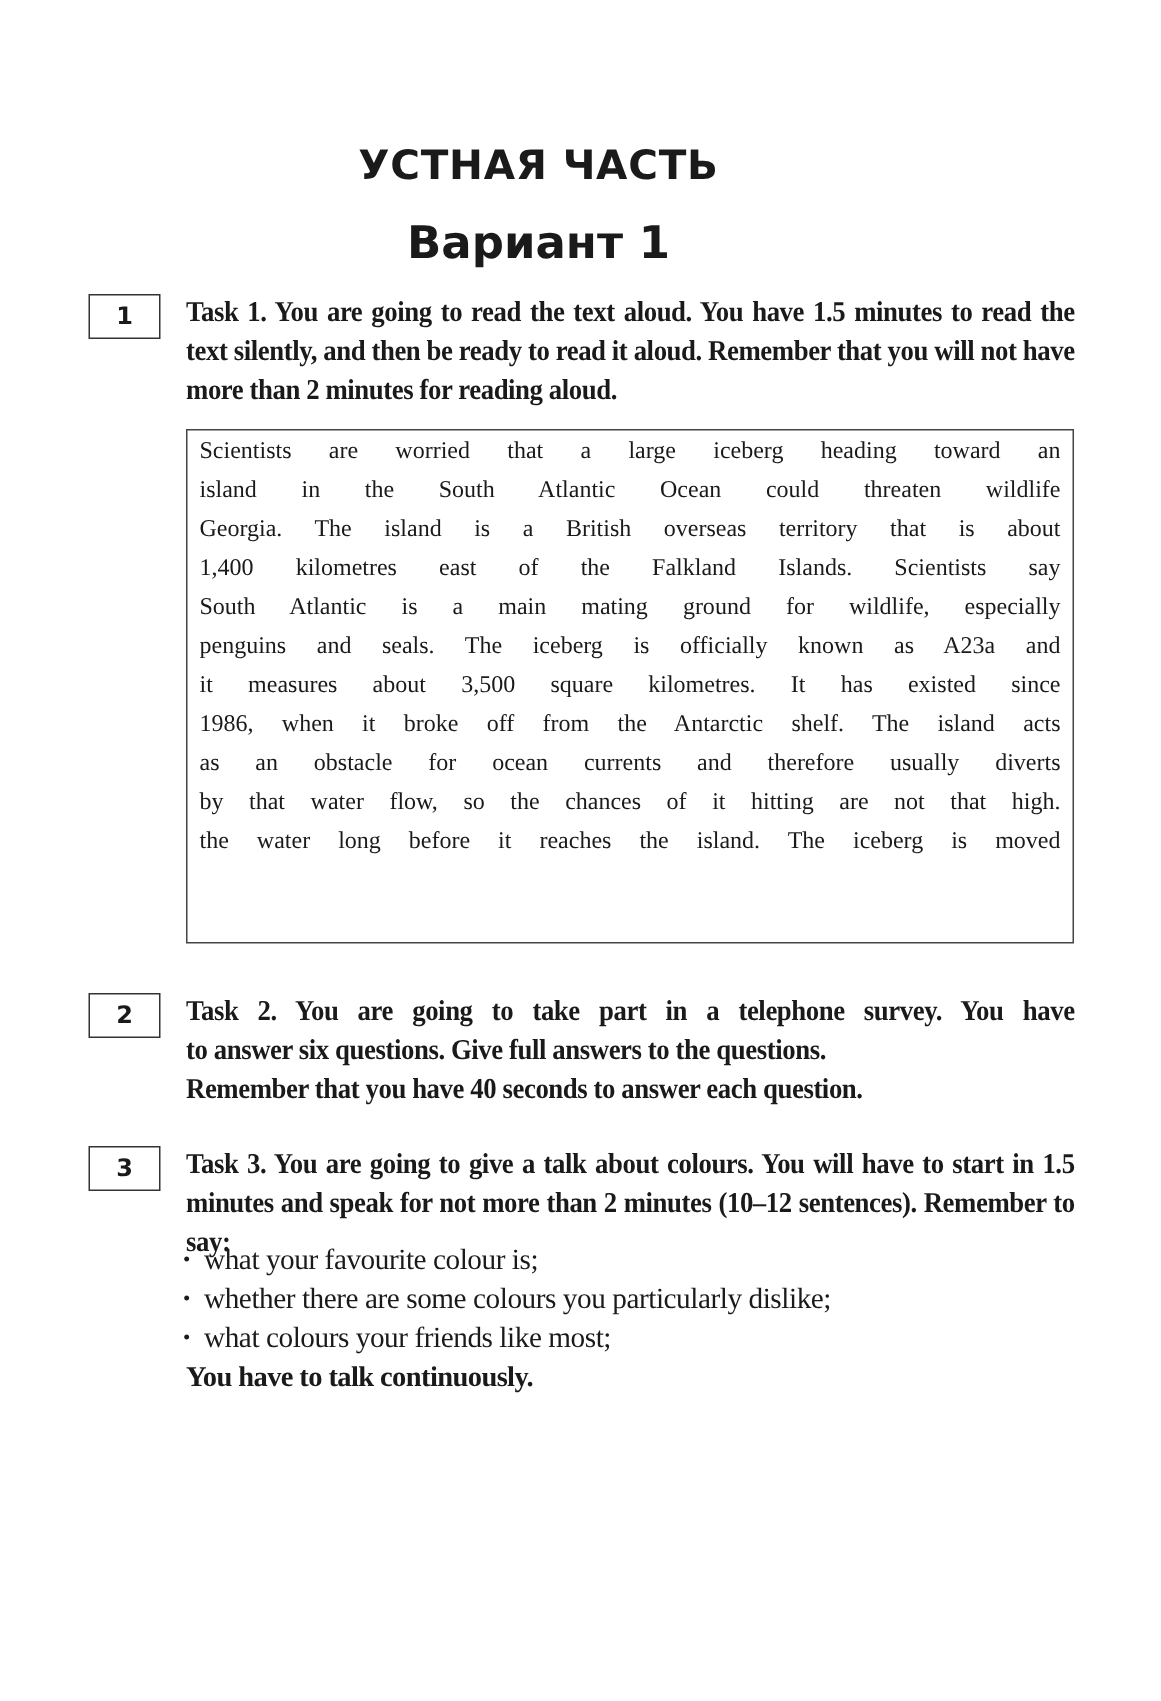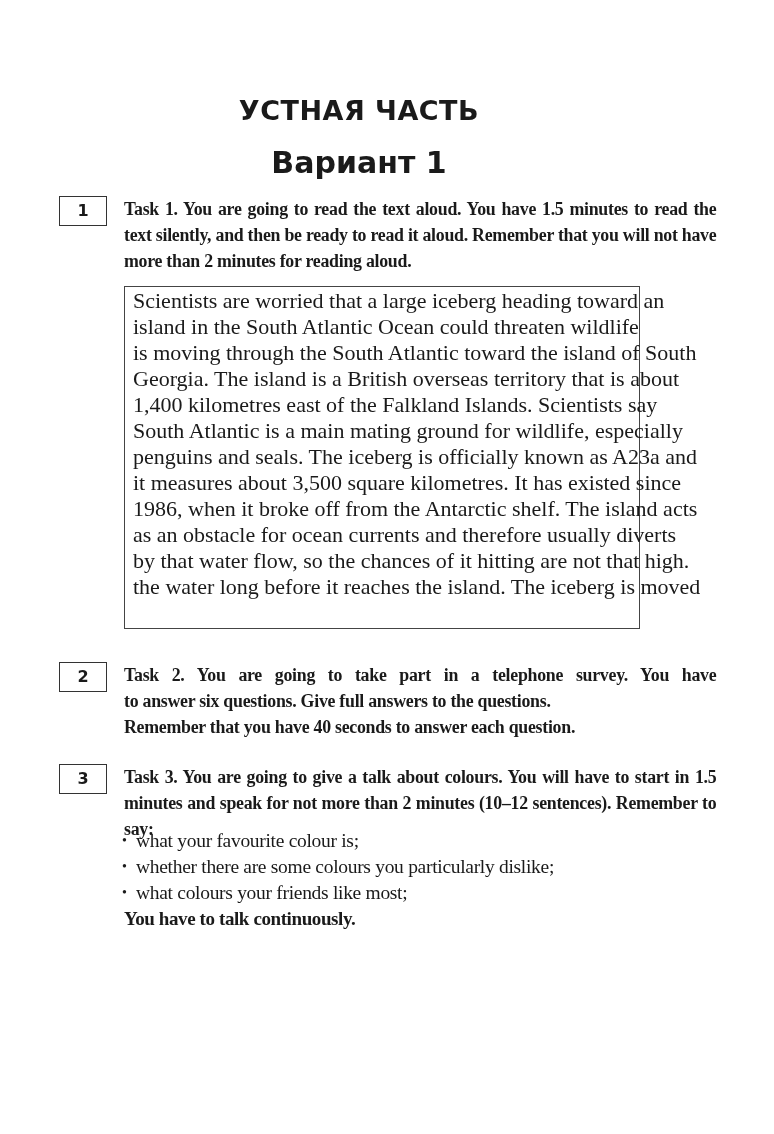--- a/index.html
+++ b/index.html
@@ -62,27 +62,27 @@
       letter-spacing: -0.3px;
       transform: scaleX(0.93);
       transform-origin: left top;
       width: 637px;
     }
     .task-text p { margin: 0; }
     .reading-box {
       position: absolute;
       left: 124px;
       top: 286px;
-      width: 516px;
+      width: 592px;
       height: 343px;
       border: 1.5px solid #444;
       box-sizing: border-box;
       padding: 1px 8px 0 8px;
       font-family: "Liberation Serif", serif;
-      font-size: 22px;
+      font-size: 16px;
       line-height: 26px;
       text-align: justify;
       text-align-last: justify;
     }
     .reading-box .line {
       display: block;
       text-align: justify;
       text-align-last: justify;
       white-space: nowrap;
     }
@@ -125,21 +125,20 @@
 <div class="task" style="top:196px;">
   <div class="task-num">1</div>
   <div class="task-text">
     <p>Task 1. You are going to read the text aloud. You have 1.5 minutes to read the text silently, and then be ready to read it aloud. Remember that you will not have more than 2 minutes for reading aloud.</p>
   </div>
 </div>
 
 <div class="reading-box">
   <span class="line">Scientists are worried that a large iceberg heading toward an</span>
   <span class="line">island in the South Atlantic Ocean could threaten wildlife</span>
-  <span class="line">is moving through the South Atlantic toward the island of South</span>
   <span class="line">Georgia. The island is a British overseas territory that is about</span>
   <span class="line">1,400 kilometres east of the Falkland Islands. Scientists say</span>
   <span class="line">South Atlantic is a main mating ground for wildlife, especially</span>
   <span class="line">penguins and seals. The iceberg is officially known as A23a and</span>
   <span class="line">it measures about 3,500 square kilometres. It has existed since</span>
   <span class="line">1986, when it broke off from the Antarctic shelf. The island acts</span>
   <span class="line">as an obstacle for ocean currents and therefore usually diverts</span>
   <span class="line">by that water flow, so the chances of it hitting are not that high.</span>
   <span class="line">the water long before it reaches the island. The iceberg is moved</span>
 </div>

